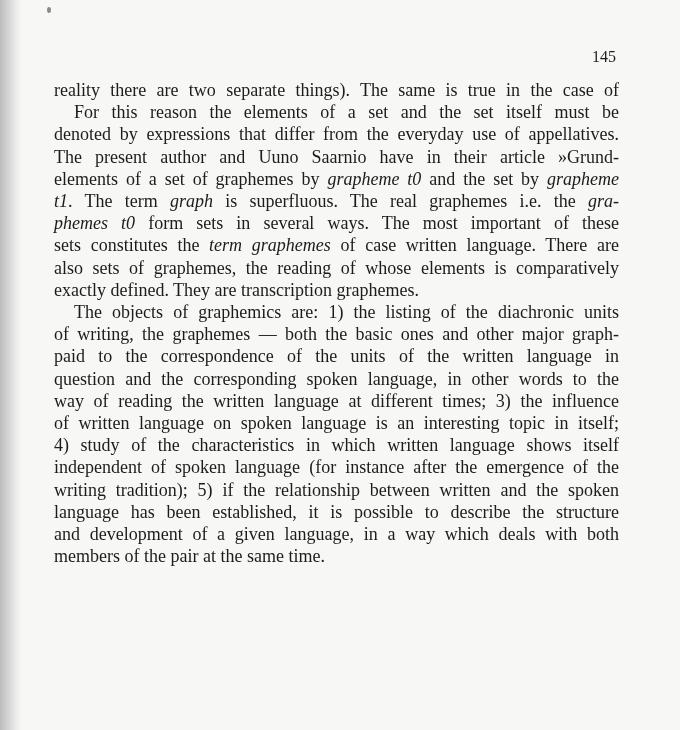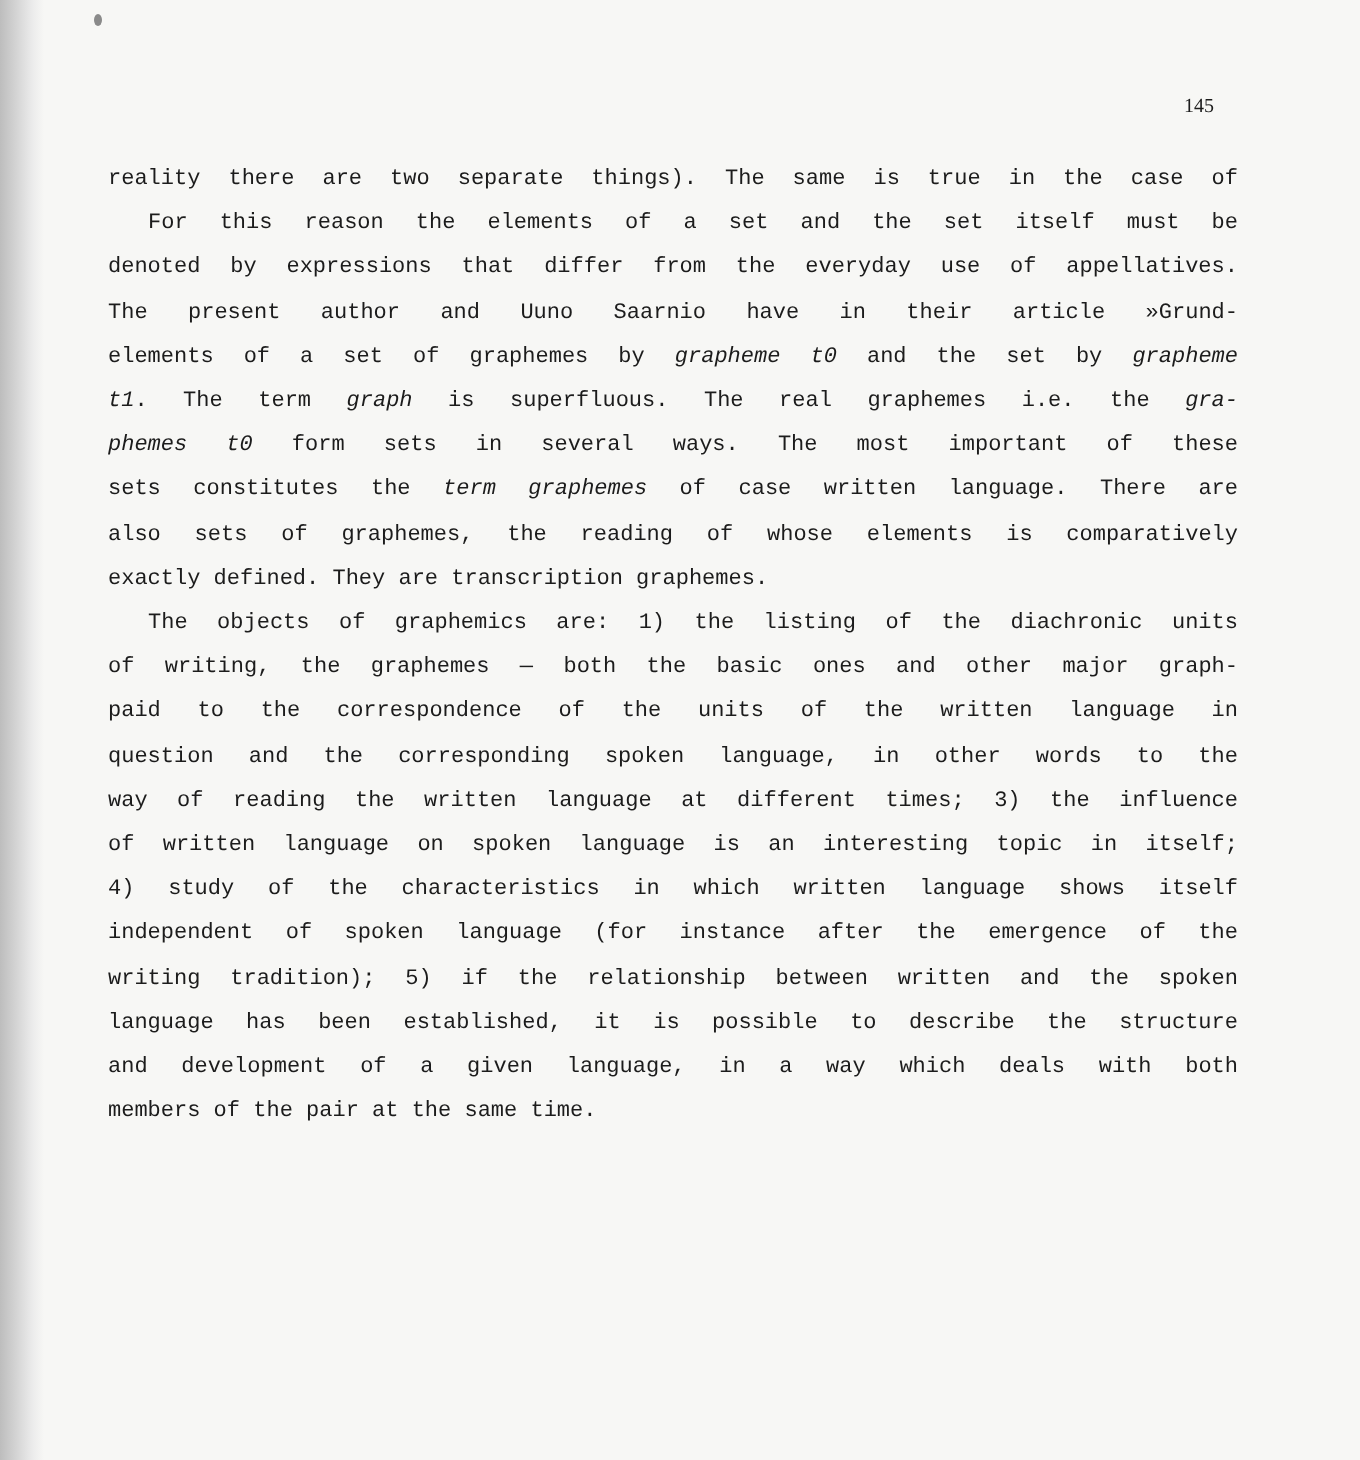--- a/index.html
+++ b/index.html
@@ -13,26 +13,26 @@
     .page-shadow {
       position: absolute; left: 0; top: 0; width: 22px; height: 730px;
       background: linear-gradient(to right, #bdbdbd 0%, #d6d6d6 40%, #ececec 75%, #f7f7f5 100%);
     }
     .speck {
       position: absolute; left: 47px; top: 7px; width: 4px; height: 6px;
       border-radius: 50%; background: #8a8a8a;
     }
     .page-number {
       position: absolute; left: 592px; top: 48px;
-      font-size: 10px; font-family: "Liberation Serif", serif;
+      font-size: 16px; font-family: "Liberation Serif", serif;
     }
     .text {
       position: absolute; left: 54px; top: 79px; width: 565px;
-      font-family: Liberation Mono, monospace;
-      font-size: 11px; line-height: 22.2px;
+      font-family: Liberation Serif, serif;
+      font-size: 18px; line-height: 22.2px;
       text-align: justify;
     }
     .line { display: block; white-space: nowrap; text-align-last: justify; }
     .line.last { text-align-last: left; }
     .line.indent { text-indent: 20px; }
     .line span.i { font-style: italic; }
   </style>
 </head>
 <body>
 

